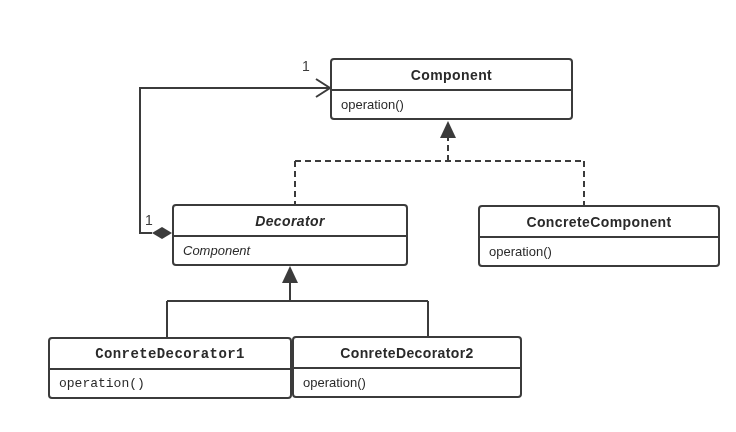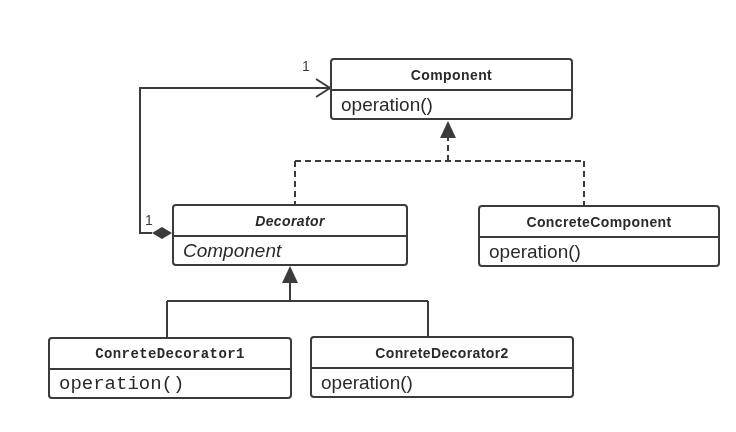--- a/index.html
+++ b/index.html
@@ -13,21 +13,21 @@
     background:#ffffff;border:2px solid #3b3b3b;border-radius:4px;
     z-index:2;
   }
   .uml-title{
     box-sizing:border-box;height:31px;border-bottom:2px solid #3b3b3b;
     display:flex;align-items:center;justify-content:center;
     font-size:14px;font-weight:bold;color:#2a2a2a;letter-spacing:0.4px;
   }
   .uml-member{
     box-sizing:border-box;height:27px;display:flex;align-items:center;
-    padding-left:9px;font-size:19px;color:#2a2a2a;
+    padding-left:9px;font-size:13px;color:#2a2a2a;
   }
   .mult-label{
     position:absolute;font-size:14px;color:#3b3b3b;z-index:3;line-height:1;
   }
 </style>
 </head>
 <body>
 
 <div class="canvas">
 
@@ -69,21 +69,21 @@
   <div class="uml-class" style="left:478px;top:205px;width:242px;">
     <div class="uml-title">ConcreteComponent</div>
     <div class="uml-member">operation()</div>
   </div>
 
   <div class="uml-class" style="left:48px;top:337px;width:244px;font-family:Liberation Mono, monospace;">
     <div class="uml-title">ConreteDecorator1</div>
     <div class="uml-member">operation()</div>
   </div>
 
-  <div class="uml-class" style="left:310px;top:336px;width:264px;">
+  <div class="uml-class" style="left:292px;top:336px;width:230px;">
     <div class="uml-title">ConreteDecorator2</div>
     <div class="uml-member">operation()</div>
   </div>
 
   <div class="mult-label" style="left:302px;top:59px;">1</div>
   <div class="mult-label" style="left:145px;top:213px;">1</div>
 
 </div>
 
 </body></html>

